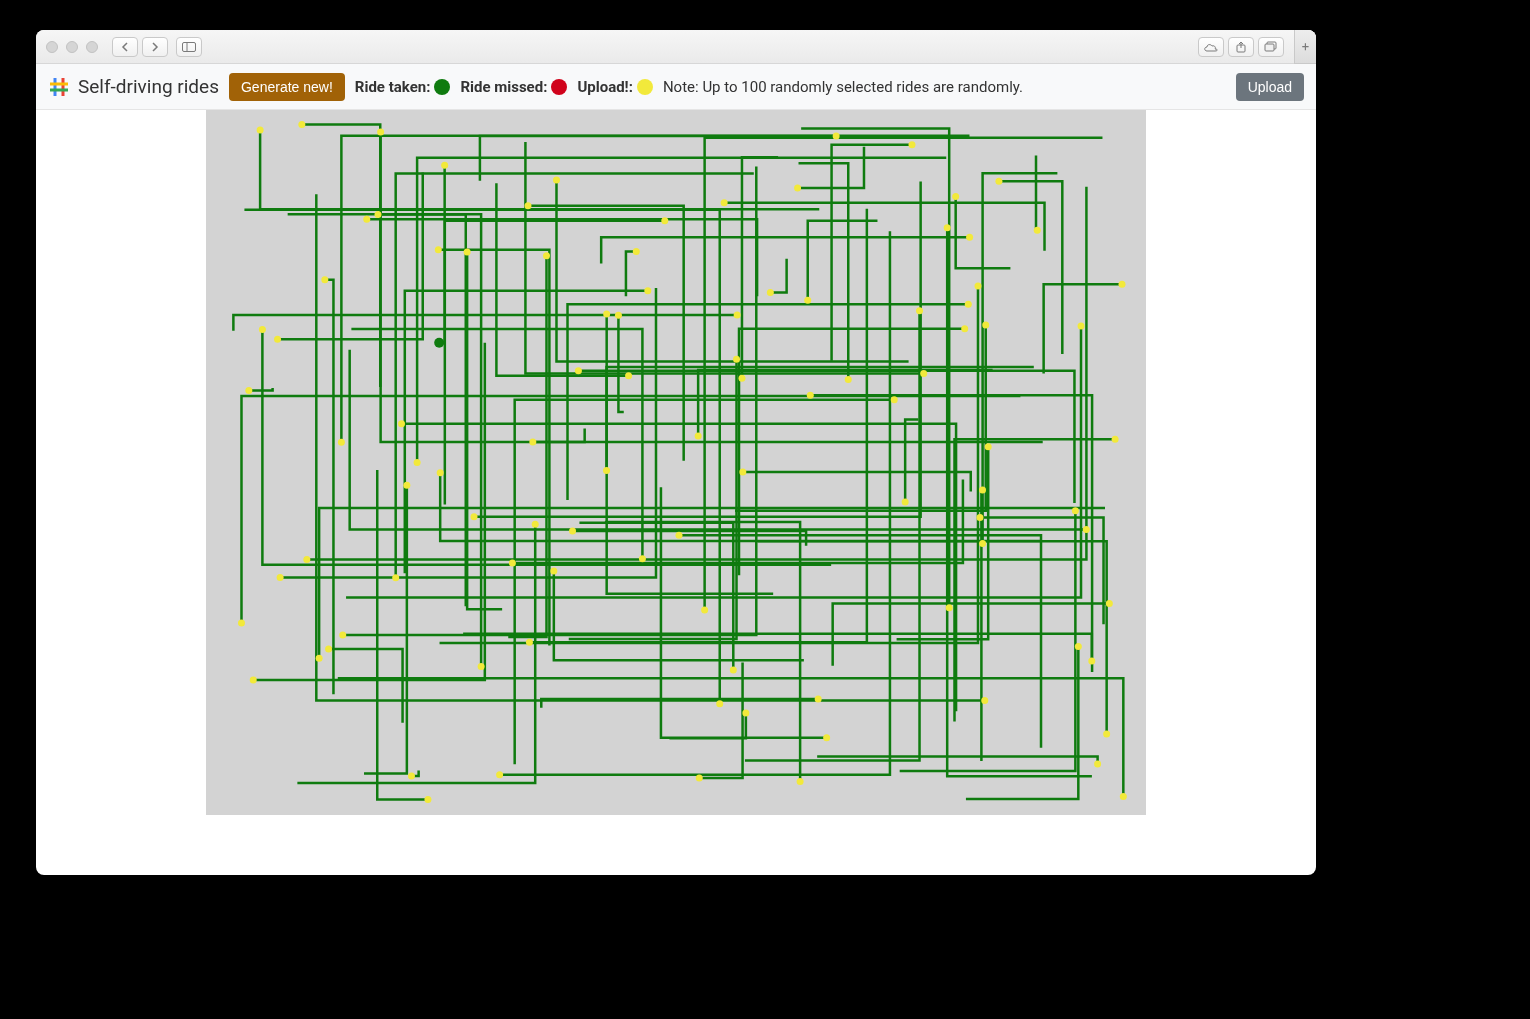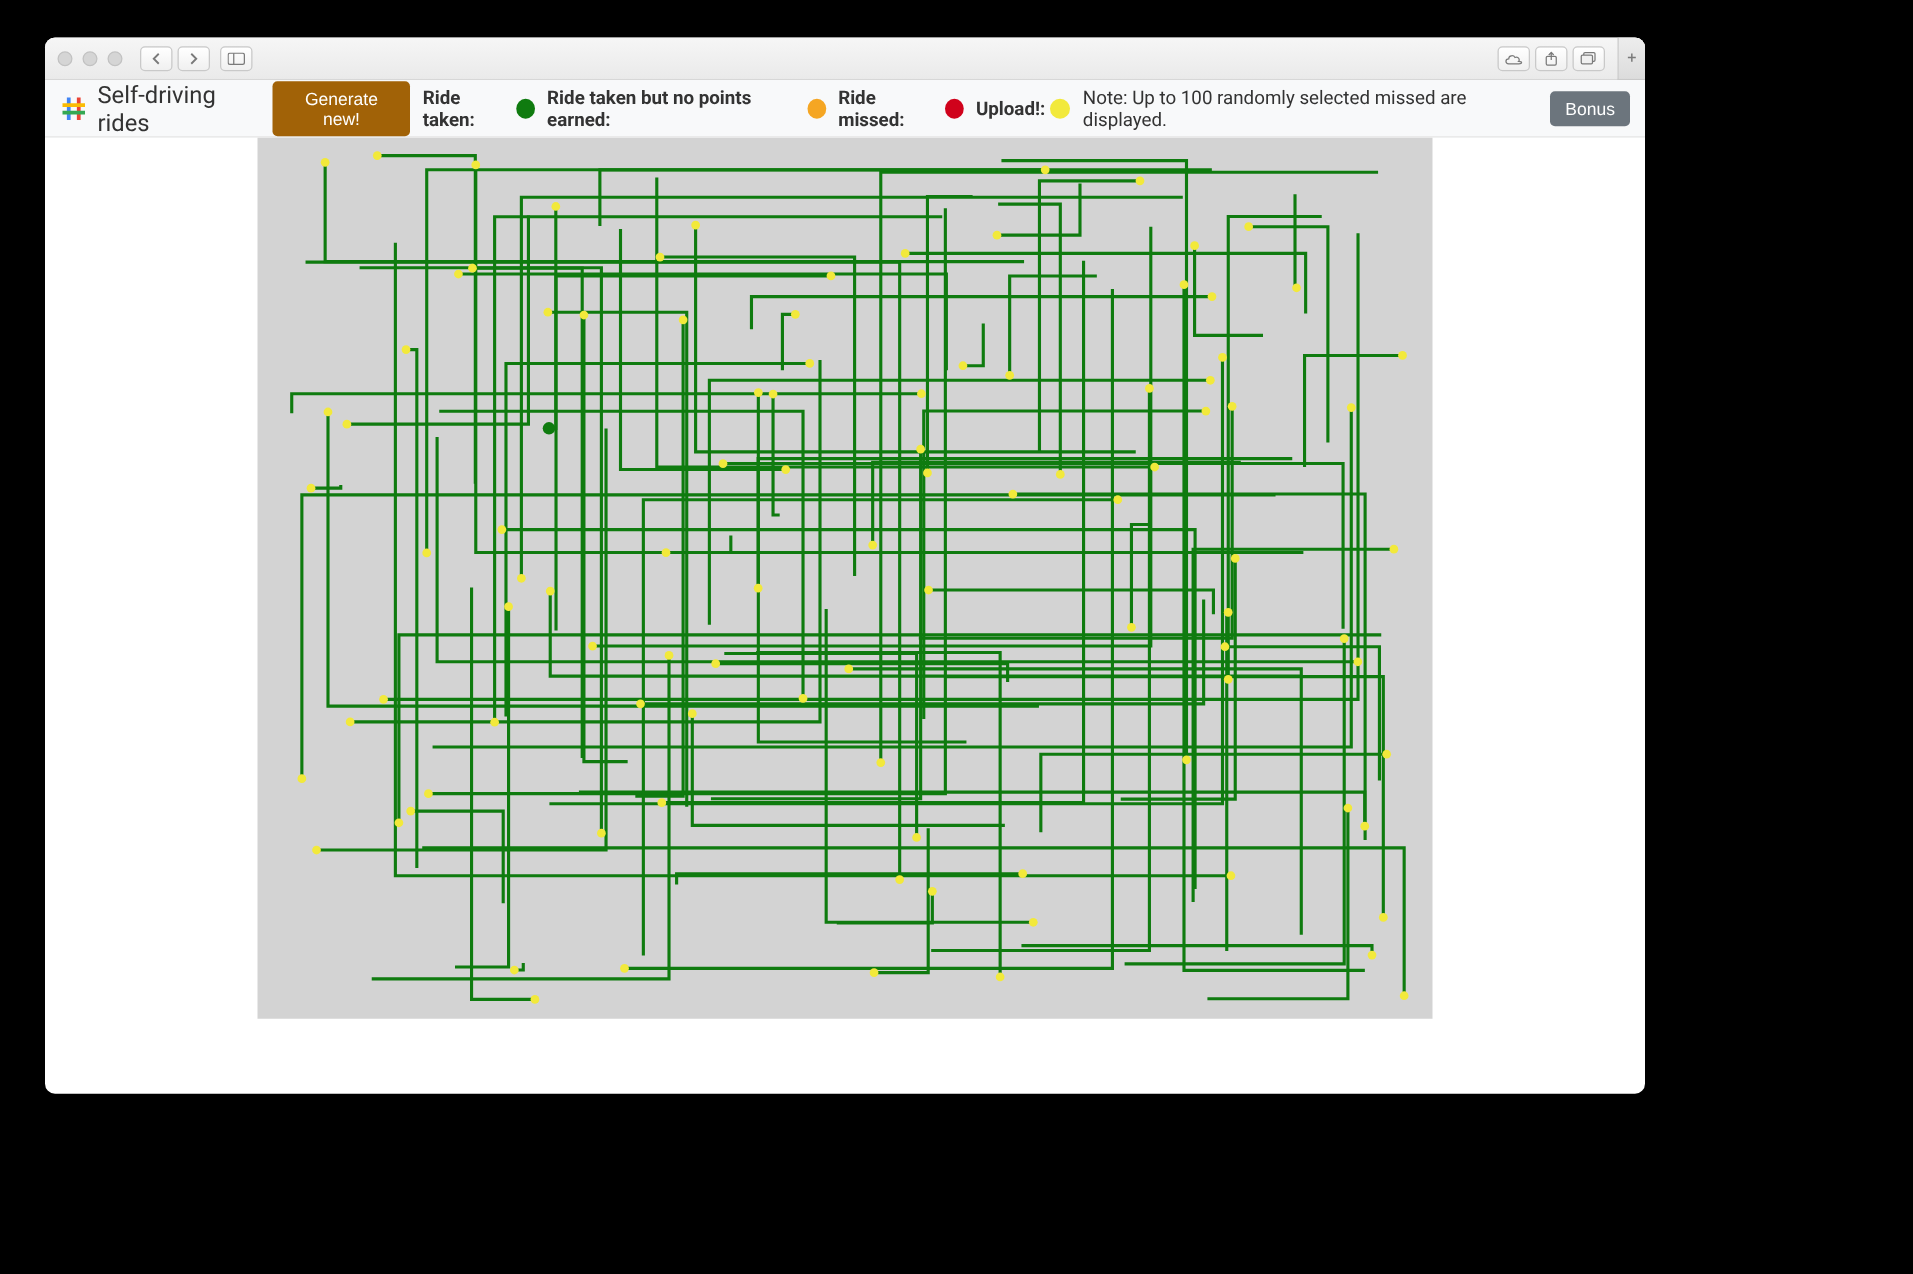--- a/index.html
+++ b/index.html
@@ -145,35 +145,31 @@
         </span>
         <span>Self-driving rides</span>
       </div>
       <button class="btn">Generate new!</button>
 
       <div class="legend-item">
         <span>Ride taken:</span>
         <span class="dot" style="background:#0f7b0f"></span>
       </div>
       <div class="legend-item">
-        <span>Ride taken but no points earned:</span>
-        <span class="dot" style="background:#f5a623"></span>
-      </div>
-      <div class="legend-item">
         <span>Ride missed:</span>
         <span class="dot" style="background:#d0021b"></span>
       </div>
       <div class="legend-item">
         <span>Upload!:</span>
         <span class="dot" style="background:#f2e93b"></span>
       </div>
-      <span class="note">Note: Up to 100 randomly selected missed are displayed.</span>
+      <span class="note">Note: Up to 100 randomly selected rides are randomly.</span>
 
       <div class="nav-spacer"></div>
-      <button class="btn dark">Bonus</button>
+      <button class="btn dark">Upload</button>
     </div>
 
     <div class="content">
       <div class="canvas-wrap">
         <svg id="rides-svg" width="940" height="705" viewBox="0 0 940 705">
             <path d="M 551.524682068266 431.2732497614343 L 900.6557979434729 431.2732497614343 L 900.6557979434729 623.9213950093836" class="ride-line" stroke="#0f7b0f"></path>
             <path d="M 538.9327978761867 650.4040094150696 L 713.5275800526142 650.4040094150696 L 713.5275800526142 200.76949268579483" class="ride-line" stroke="#0f7b0f"></path>
             <path d="M 712.4049911322072 309.55128523753956 L 699.1590513195843 309.55128523753956 L 699.1590513195843 391.8851299106609" class="ride-line" stroke="#0f7b0f"></path>
             <path d="M 600.0927455537021 435.65411314019 L 600.0927455537021 420.96183546469547 L 366.54389310162514 420.96183546469547" class="ride-line" stroke="#0f7b0f"></path>
             <path d="M 143.67541170679033 239.63956151274033 L 143.67541170679033 419.4247509050183 L 880.2889389498159 419.4247509050183" class="ride-line" stroke="#0f7b0f"></path>

